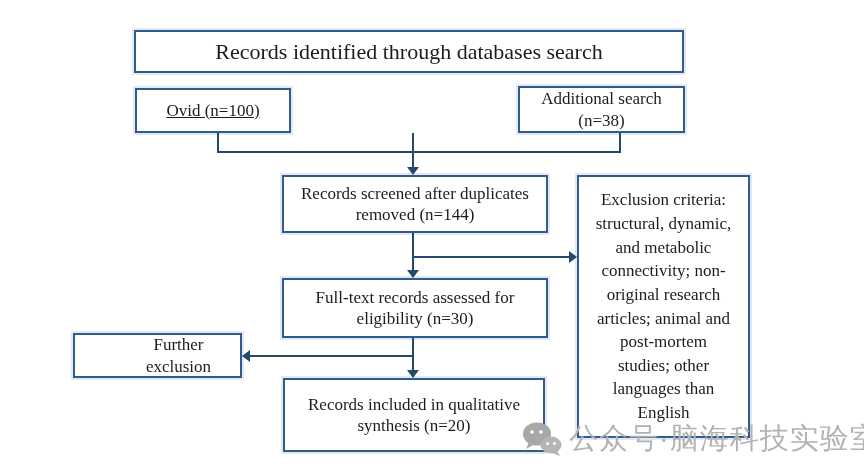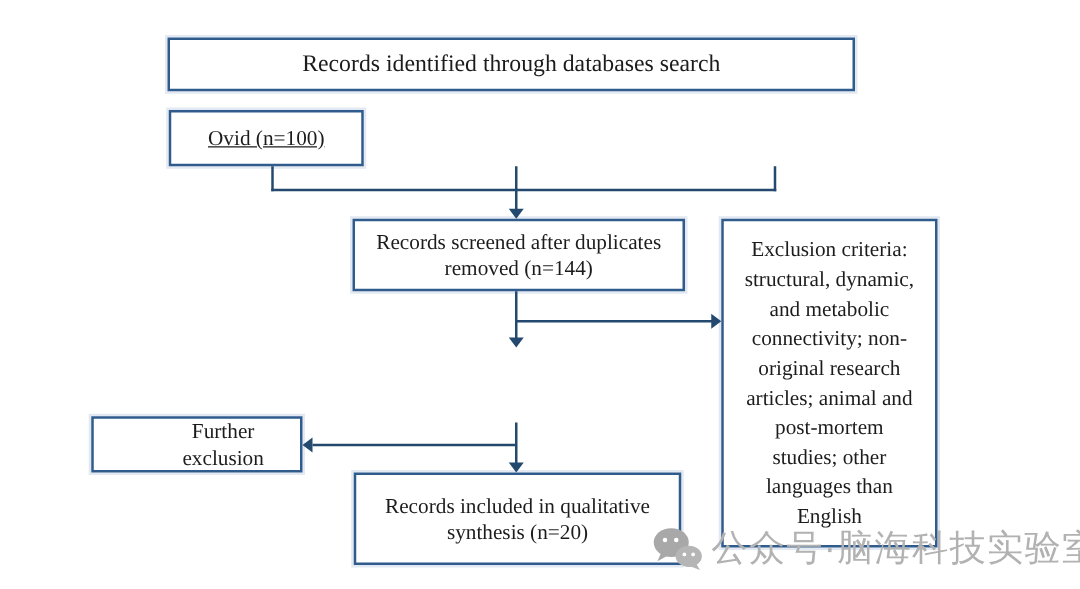--- a/index.html
+++ b/index.html
@@ -17,21 +17,21 @@
     position:absolute;
     border:2px solid var(--border);
     box-shadow:0 0 0 2px rgba(150,175,210,0.28);
     background:#fff;
     display:flex;align-items:center;justify-content:center;
     text-align:center;
     color:var(--ink);
     font-size:17px;line-height:1.25;
     padding:2px 6px;
   }
-  .b-identified{left:134px;top:30px;width:550px;height:43px;font-size:19px;}
+  .b-identified{left:134px;top:30px;width:550px;height:43px;font-size:22px;}
   .b-ovid{left:135px;top:88px;width:156px;height:45px;text-decoration:underline;}
   .b-pubmed{left:327px;top:88px;width:173px;height:45px;}
   .b-additional{left:518px;top:86px;width:167px;height:47px;}
   .b-screened{left:282px;top:175px;width:266px;height:58px;justify-content:flex-end;}
   .b-exclusion{left:577px;top:175px;width:173px;height:263px;line-height:1.39;padding:2px 13px;}
   .b-fulltext{left:282px;top:278px;width:266px;height:60px;}
   .b-further{left:73px;top:333px;width:169px;height:45px;padding-left:48px;}
   .b-included{left:283px;top:378px;width:262px;height:74px;}
 
   .hline,.vline{position:absolute;background:var(--line);}
@@ -55,29 +55,35 @@
 
 <div class="canvas">
 
   <div class="box b-identified">
     <span>Records identified through databases search</span>
   </div>
 
   <div class="box b-ovid">
     <span>Ovid (n=100)</span>
   </div>
+  <div class="box b-additional">
+    <span>Additional search (n=38)</span>
+  </div>
 
   <div class="box b-screened">
     <span>Records screened after duplicates removed (n=144)</span>
   </div>
 
   <div class="box b-exclusion">
     <span>Exclusion criteria: structural, dynamic, and metabolic connectivity; non-original research articles; animal and post-mortem studies; other languages than English</span>
   </div>
 
+  <div class="box b-fulltext">
+    <span>Full-text records assessed for eligibility (n=30)</span>
+  </div>
 
   <div class="box b-further">
     <span>Further exclusion</span>
   </div>
 
   <div class="box b-included">
     <span>Records included in qualitative synthesis (n=20)</span>
   </div>
 
   <div class="vline" style="left:217px;top:133px;width:2px;height:20px;"></div>

